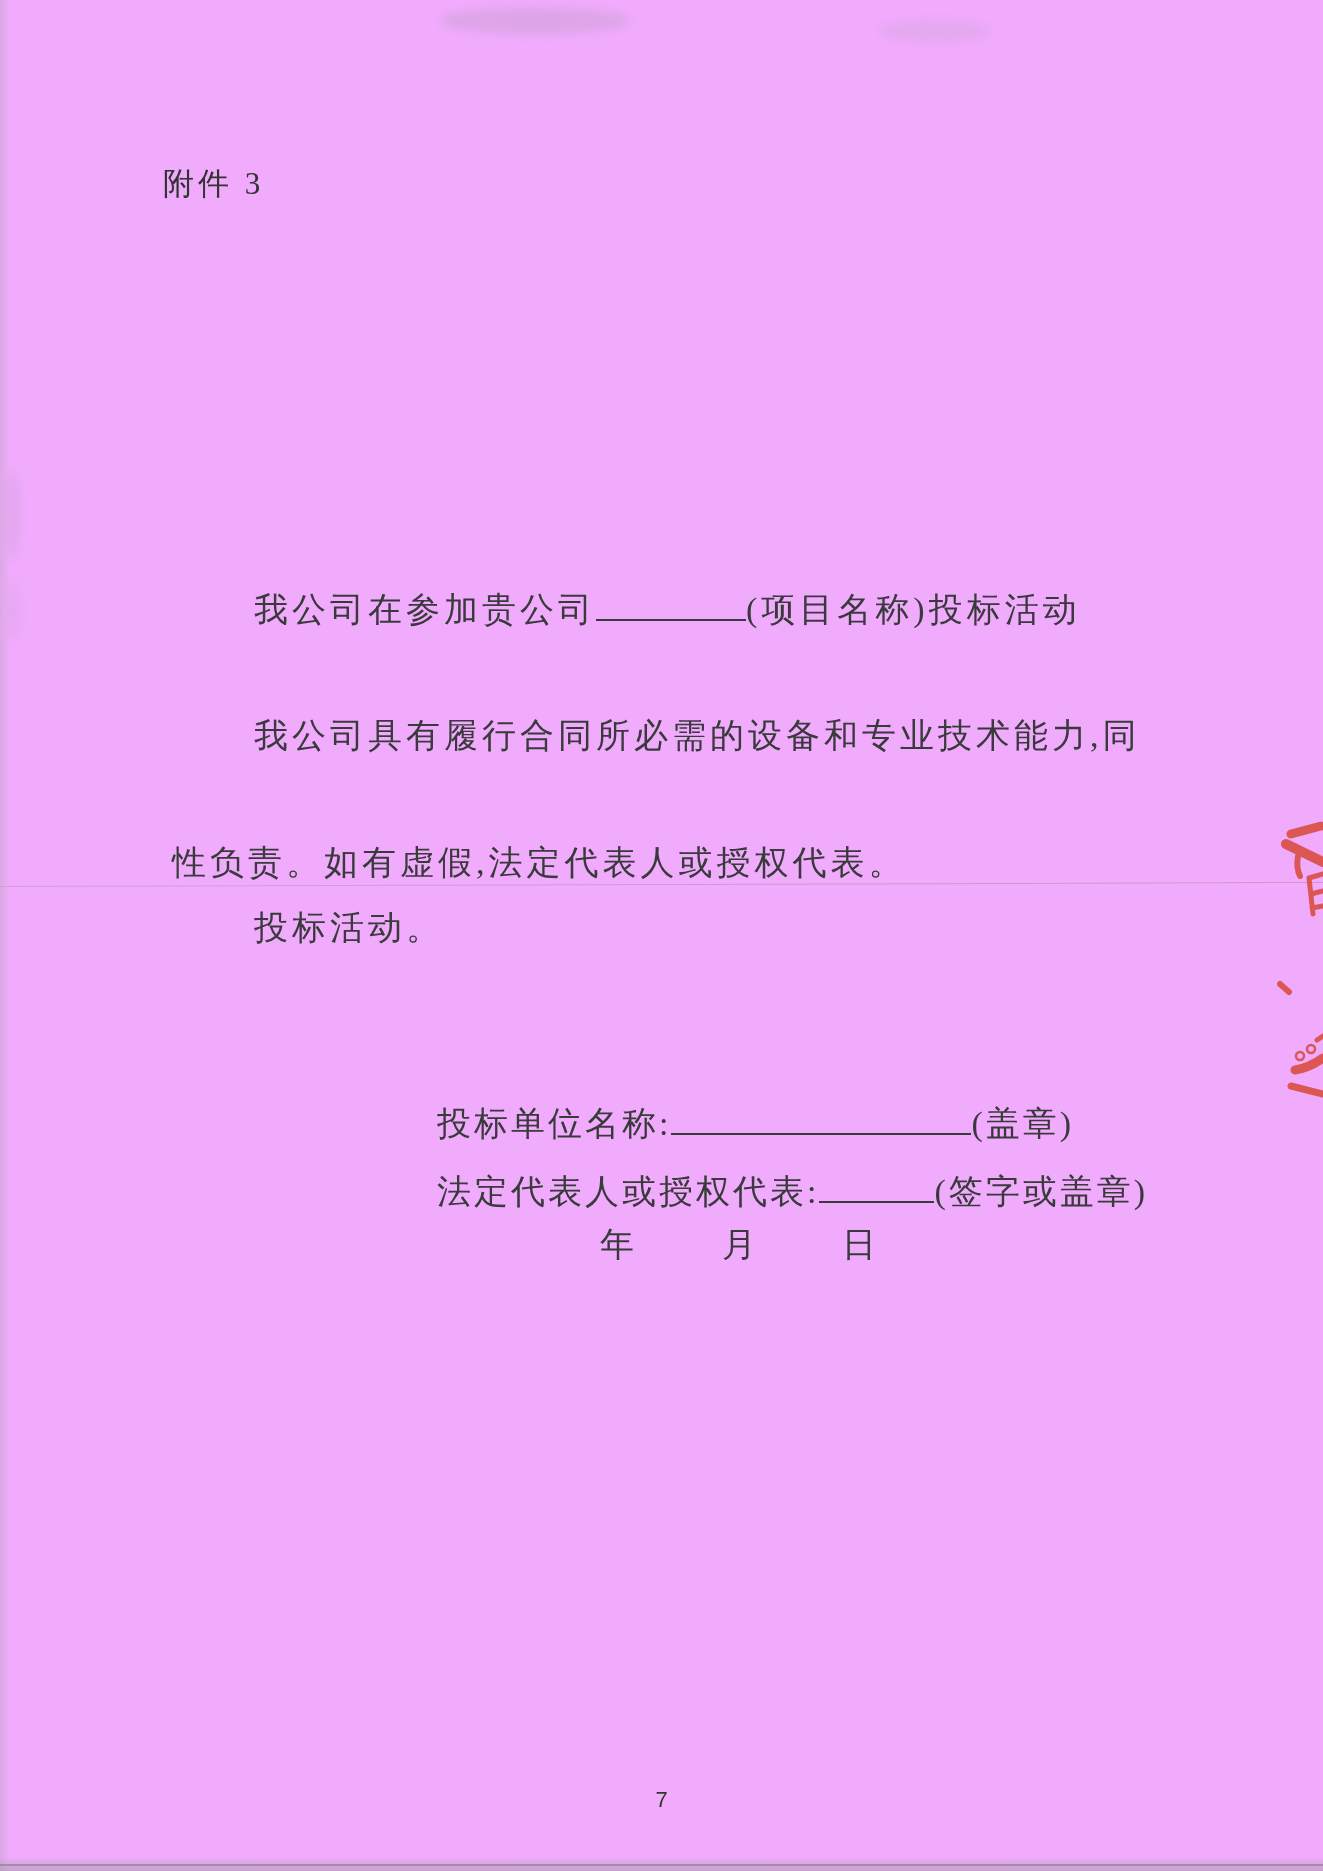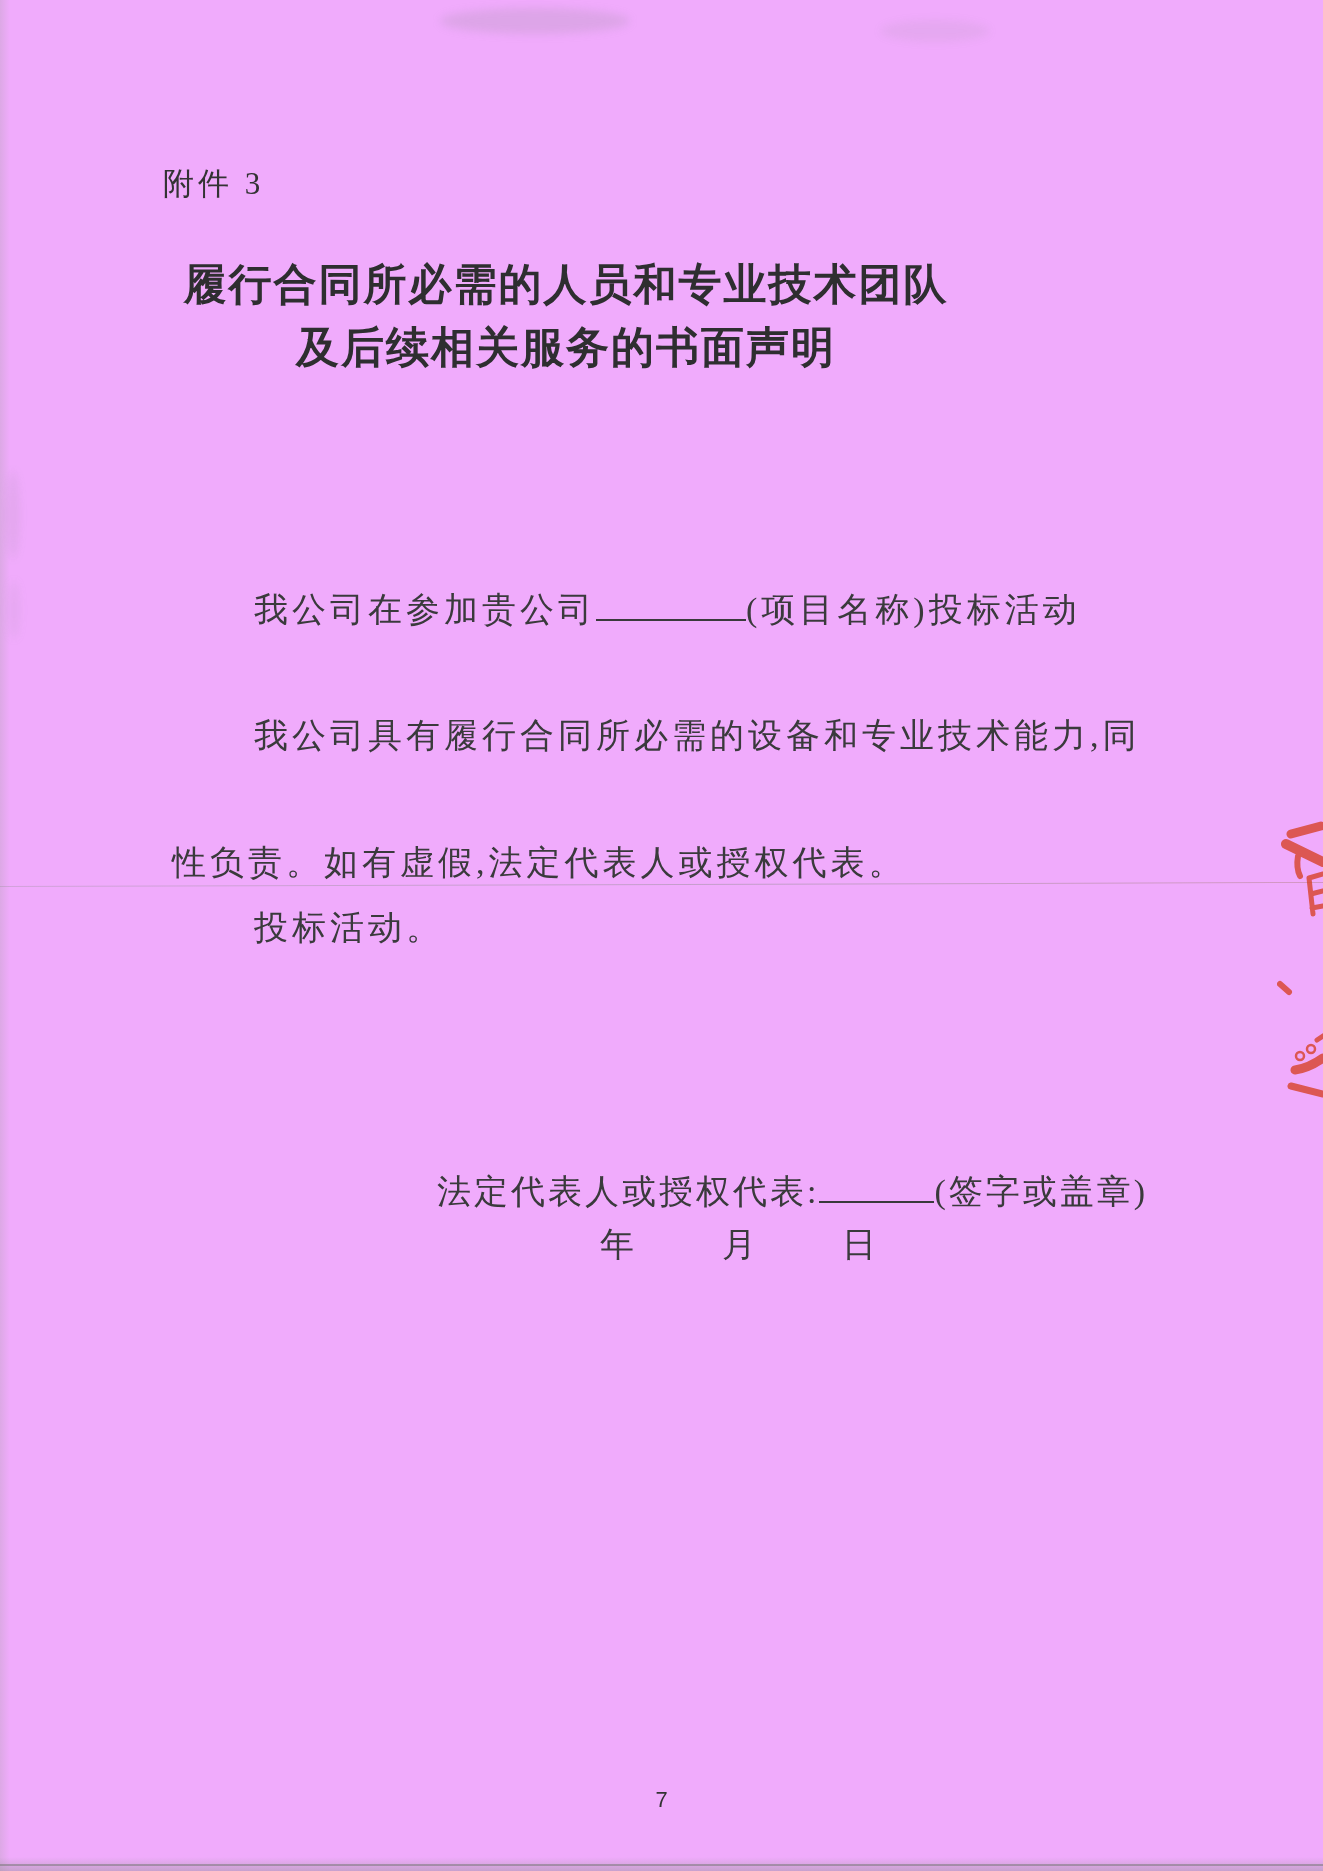--- a/index.html
+++ b/index.html
@@ -70,38 +70,37 @@
   <div class="edge-bottom"></div>
   <div class="edge-bottom-line"></div>
   <div class="crease"></div>
   <div class="smudge a"></div>
   <div class="smudge b"></div>
   <div class="smudge c"></div>
   <div class="smudge d"></div>
 
   <div class="attach">附件 3</div>
 
-  <div class="title">
-    <div>履行合同所必需的人员和专业技术团队</div>
-    <div>及后续相关服务的书面声明</div>
-  </div>
 
 
   <div class="bodyline" style="left:254px;top:583px;">
     <span>我公司在参加贵公司</span><span class="blank w150"></span><span>(项目名称)投标活动</span>
   </div>
 
 
   <div class="bodyline" style="left:254px;top:713px;text-align:right;">我公司具有履行合同所必需的设备和专业技术能力,同</div>
 
 
   <div class="bodyline" style="left:172px;top:840px;">性负责。如有虚假,法定代表人或授权代表。</div>
 
   <div class="bodyline" style="left:254px;top:905px;">投标活动。</div>
 
+  <div class="bodyline sig" style="left:437px;top:1097px;">
+    <span>投标单位名称:</span><span class="blank w300"></span><span>(盖章)</span>
+  </div>
 
   <div class="bodyline sig" style="left:437px;top:1165px;">
     <span>法定代表人或授权代表:</span><span class="blank w115"></span><span>(签字或盖章)</span>
   </div>
 
   <span class="datechar" style="left:600px;top:1222px;">年</span>
   <span class="datechar" style="left:722px;top:1222px;">月</span>
   <span class="datechar" style="left:842px;top:1222px;">日</span>
 
   <div class="pagenum">7</div>

